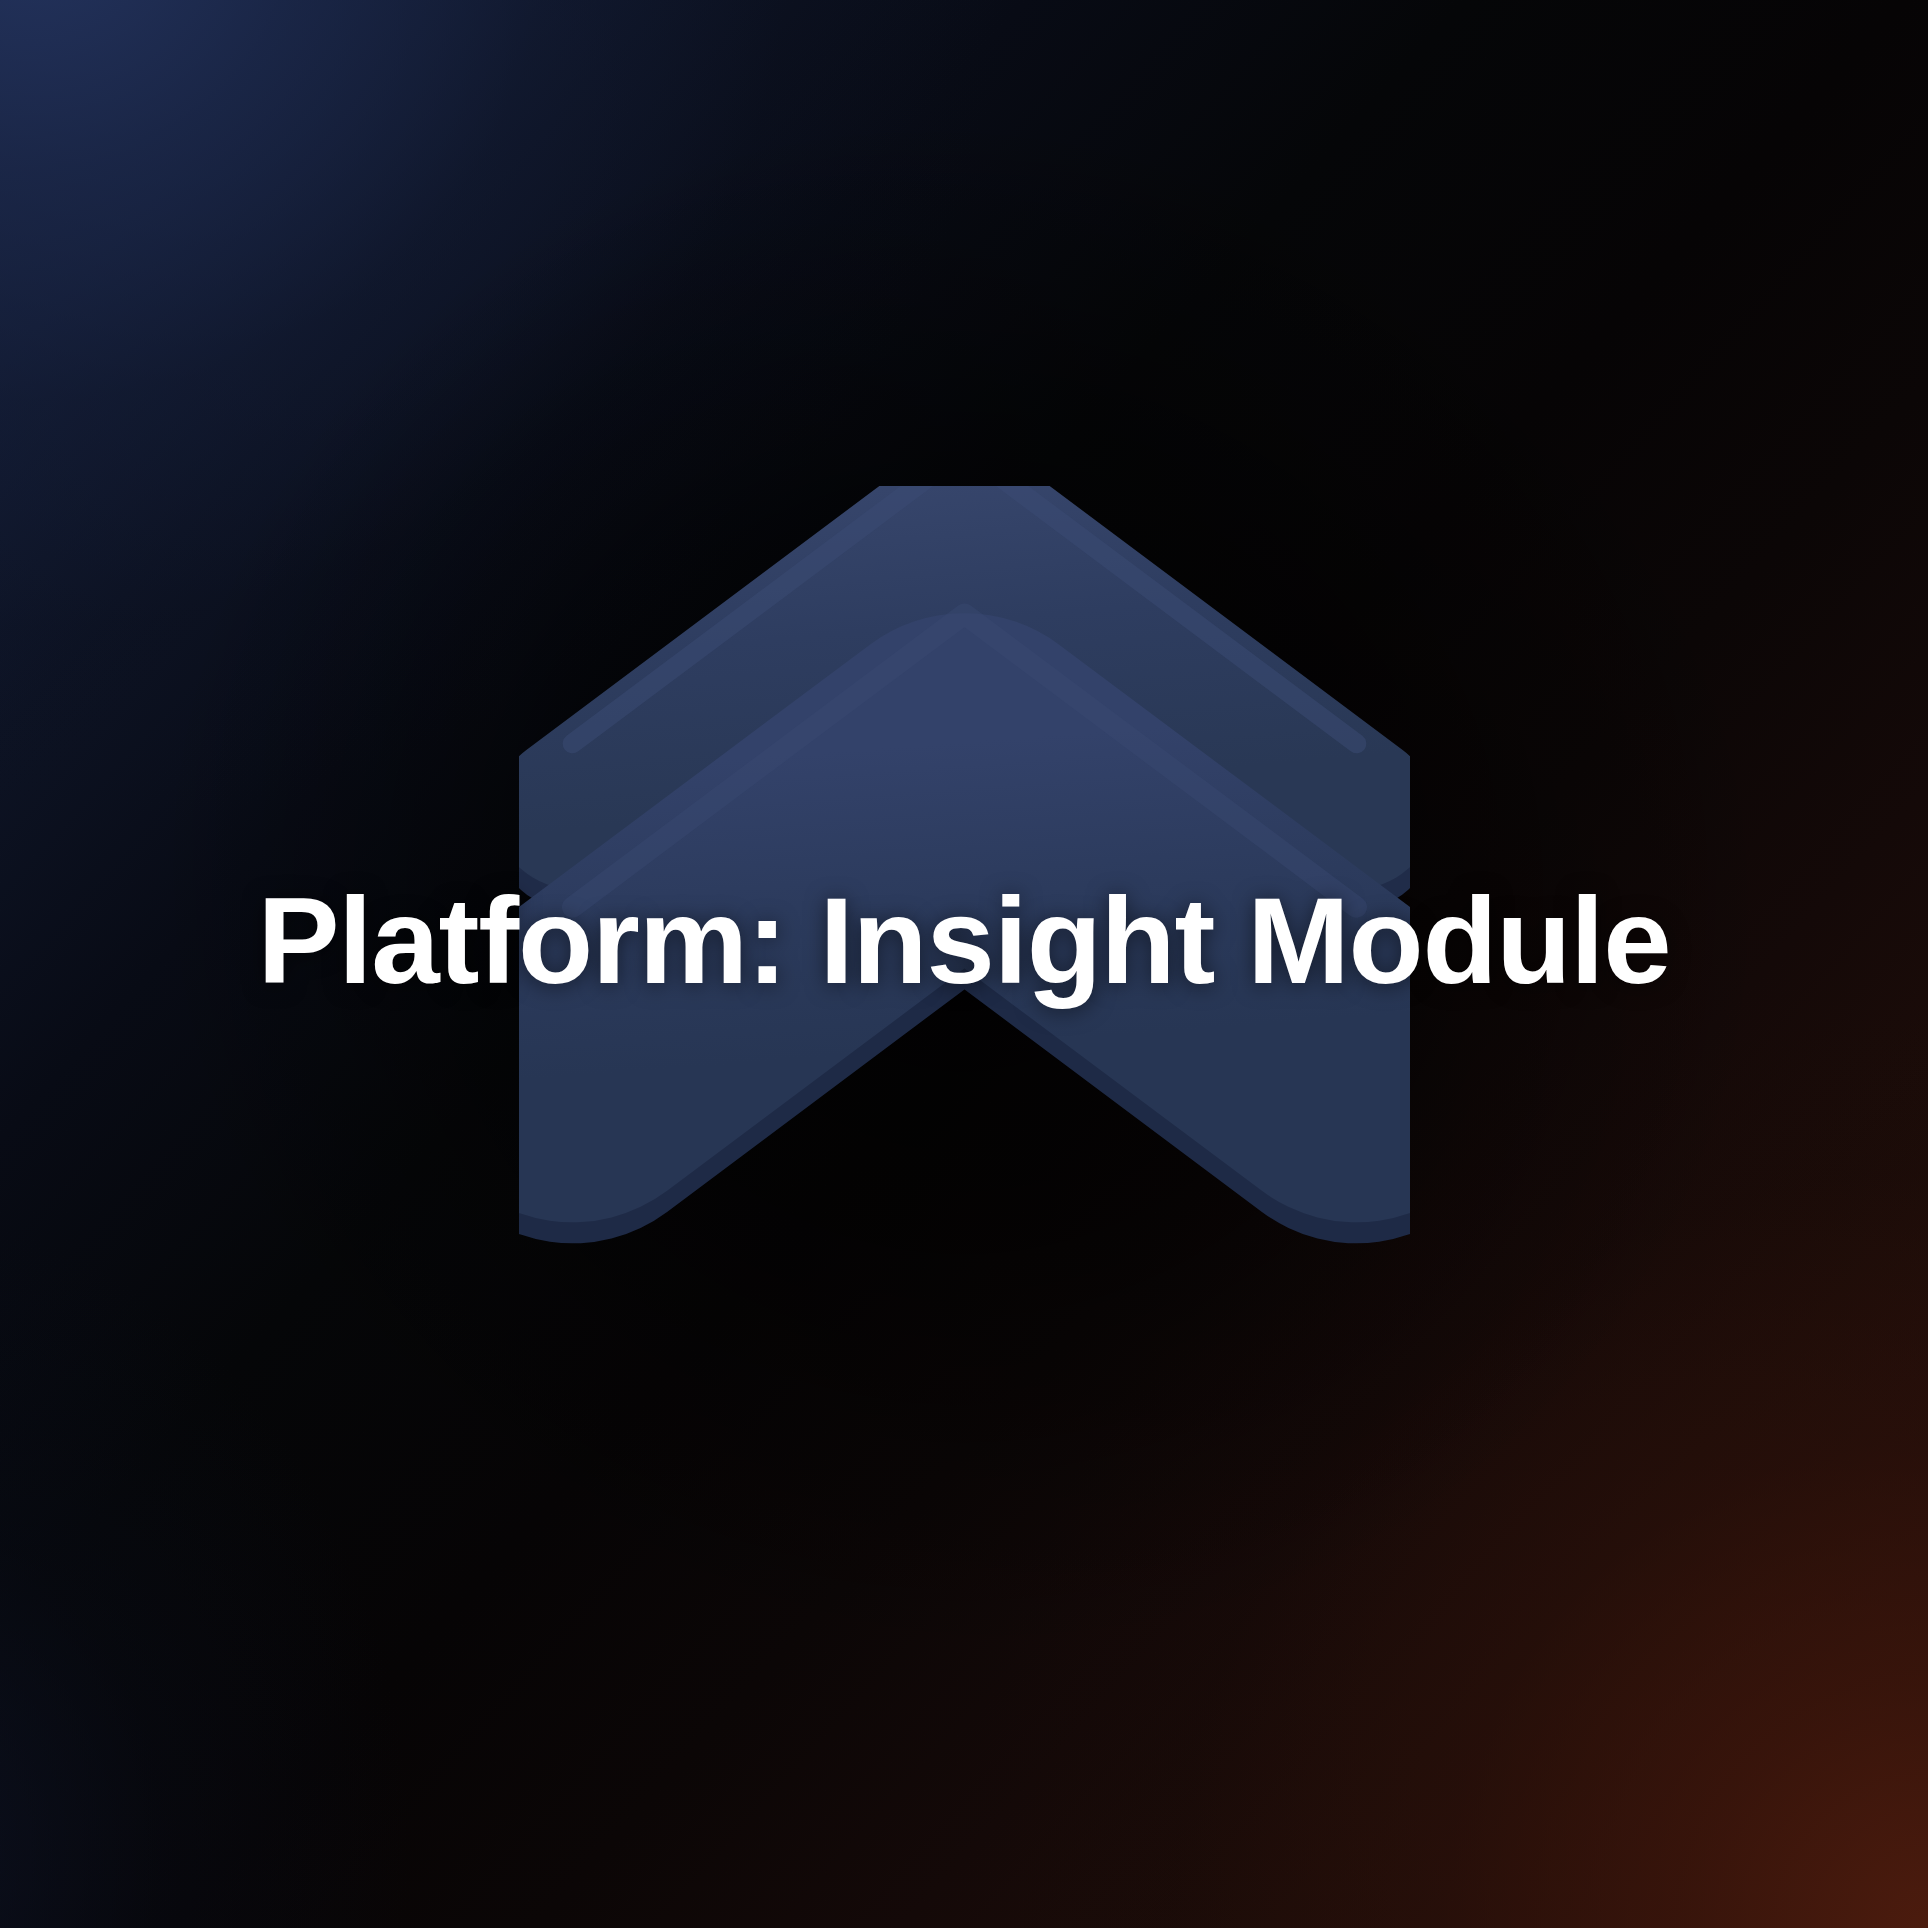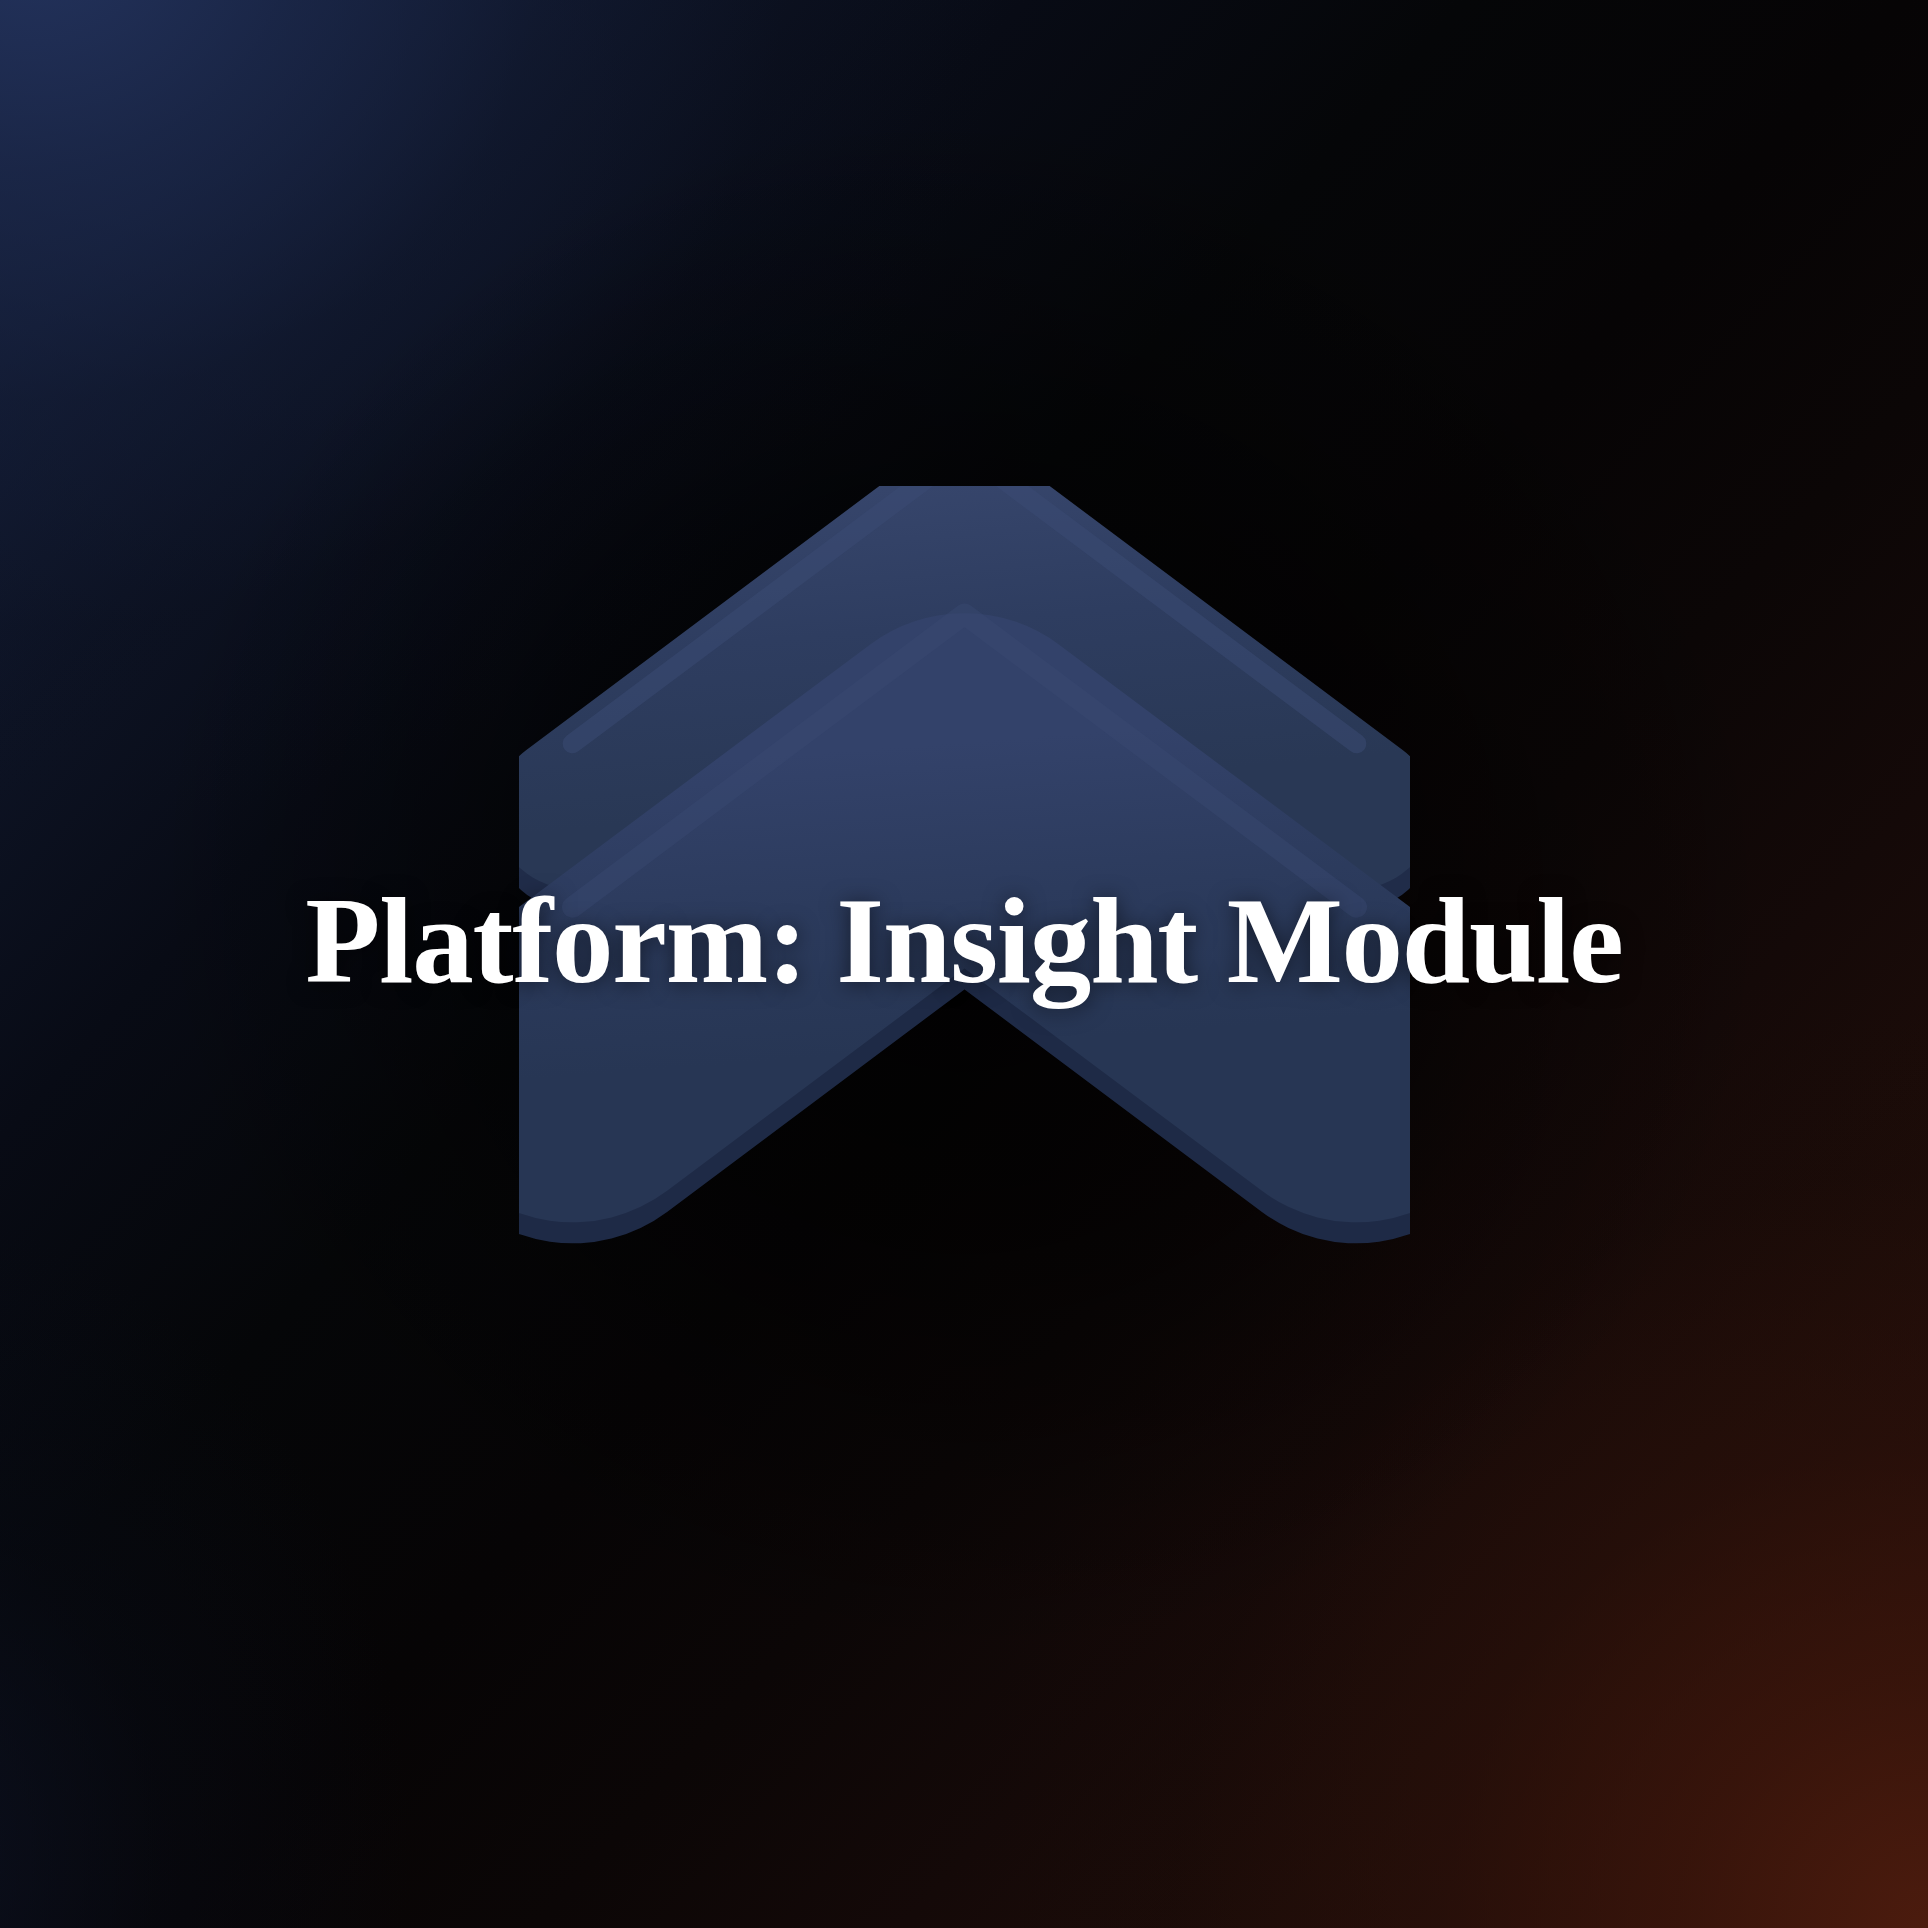--- a/index.html
+++ b/index.html
@@ -103,21 +103,21 @@
     left: 0;
     top: 879px;
     width: 1928px;
     text-align: center;
   }
   #splash-title {
     display: inline-block;
     margin: 0;
     padding: 0;
     color: #ffffff;
-    font-family: Liberation Serif, serif;
+    font-family: Liberation Sans, sans-serif;
     font-weight: 700;
     font-size: 123px;
     line-height: 1.0;
     letter-spacing: -1.2px;
     white-space: nowrap;
     text-shadow: 0 1.6px 21px rgba(0,0,0,0.55);
   }
 </style>
 </head>
 <body>

